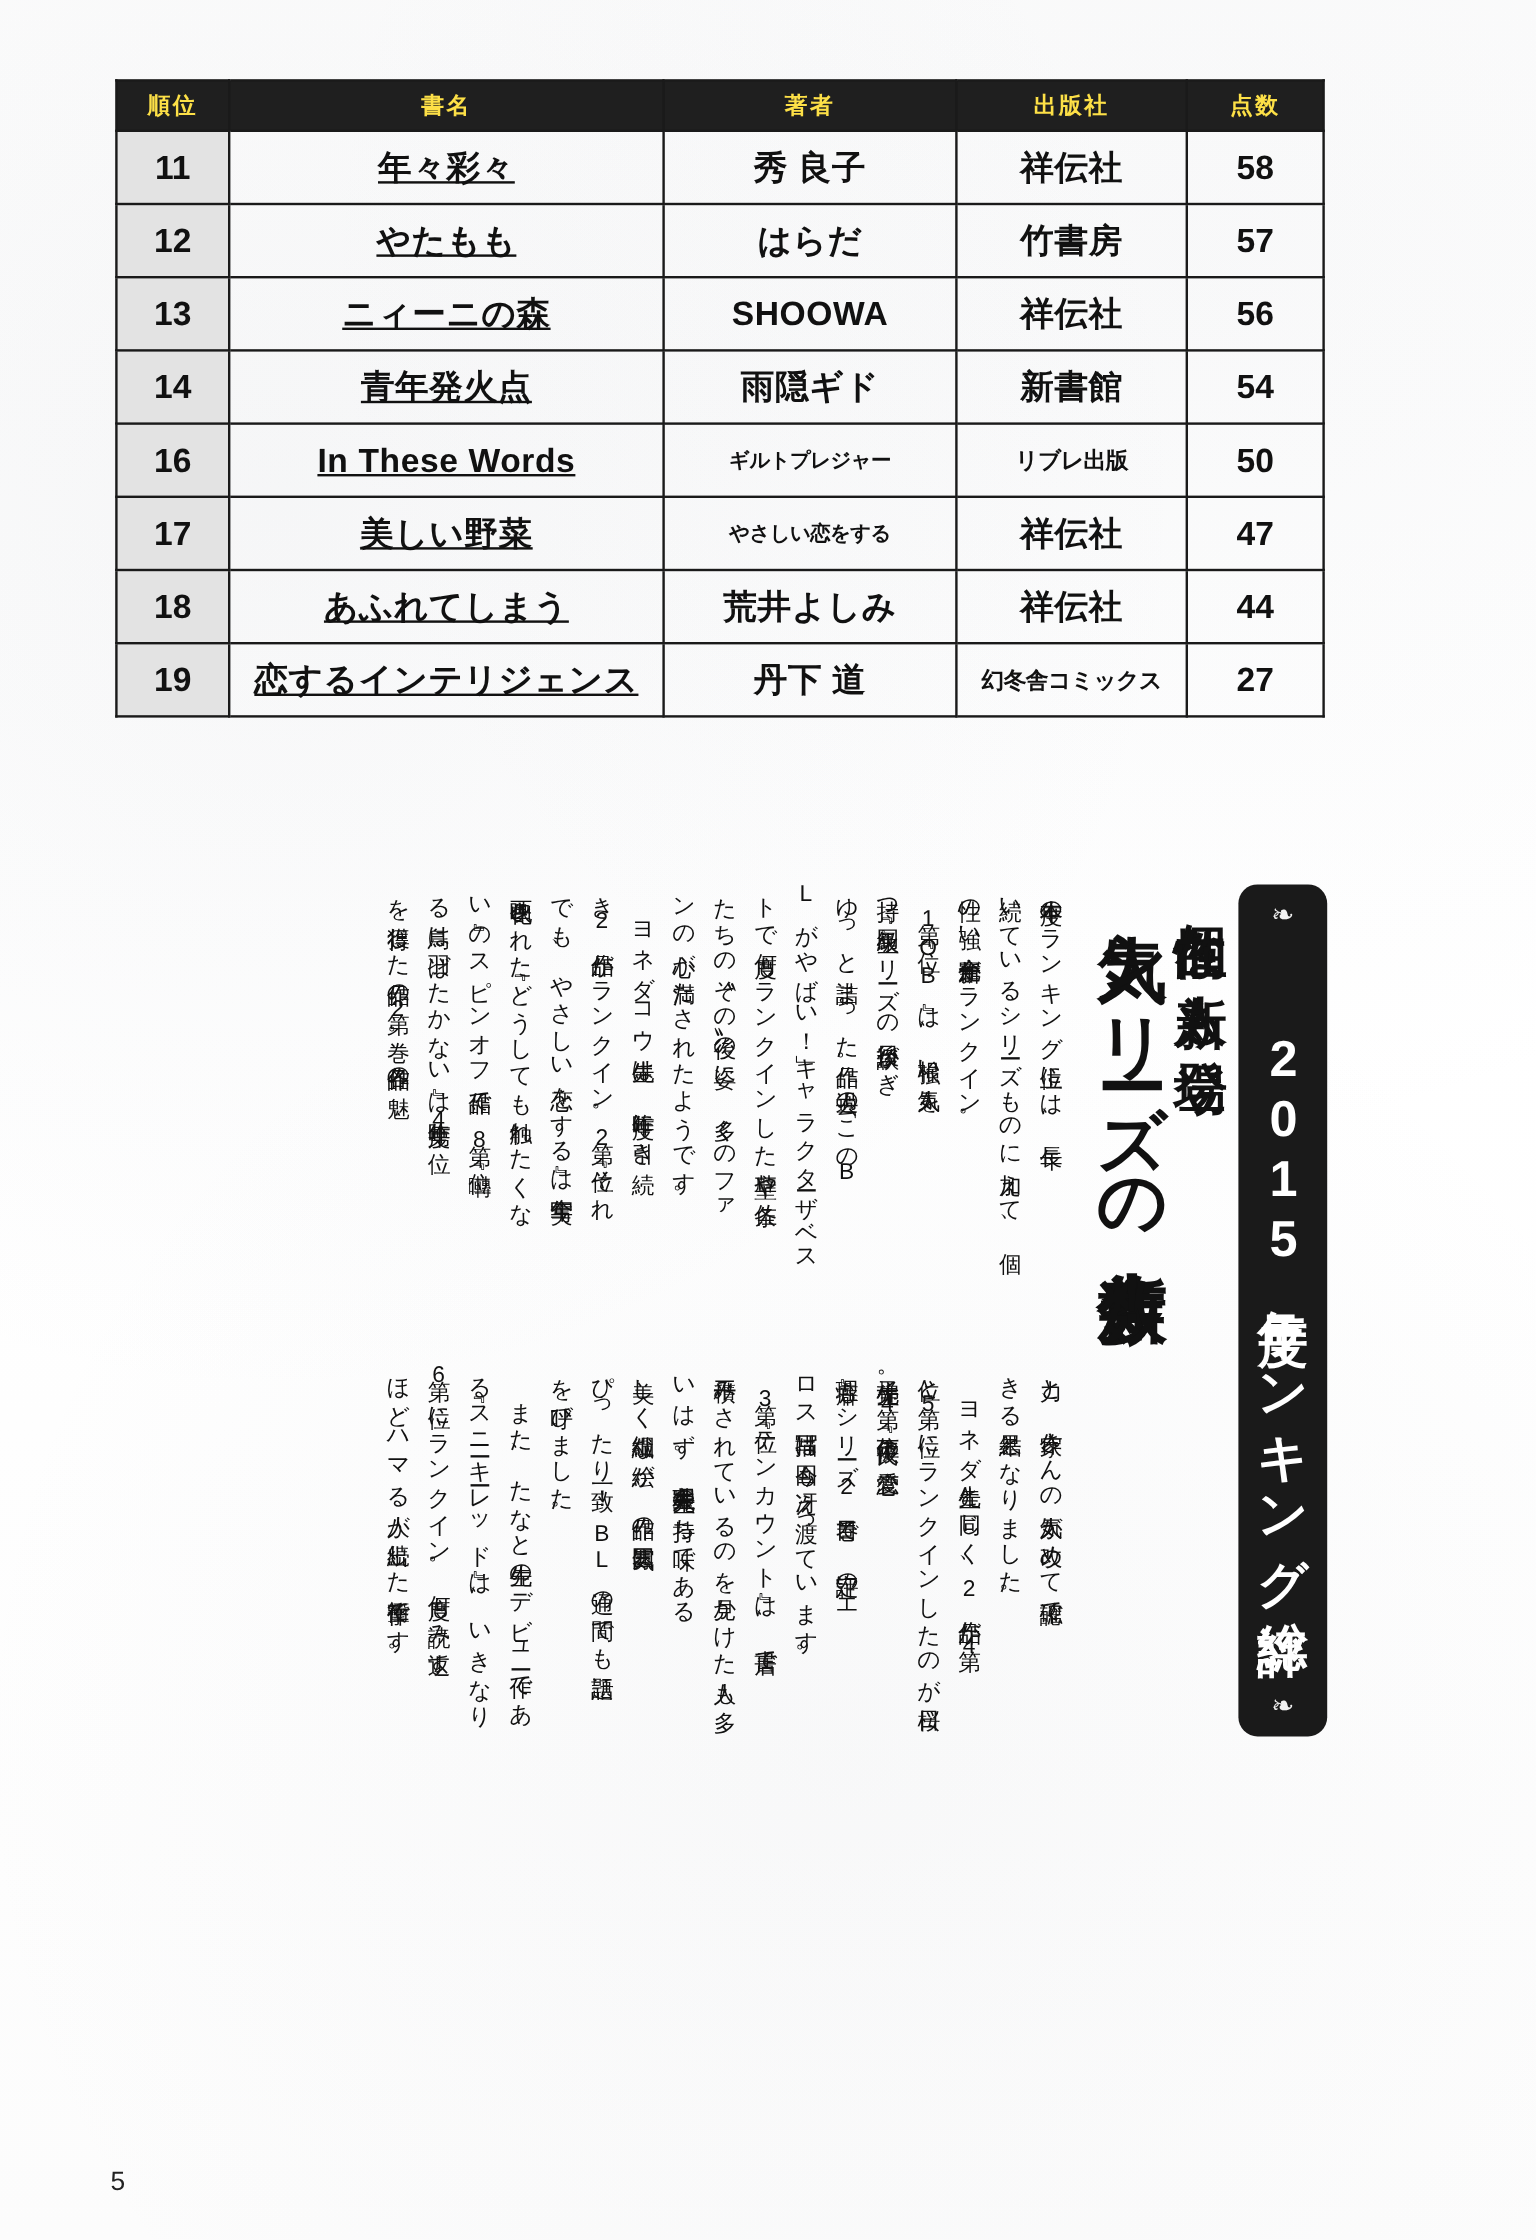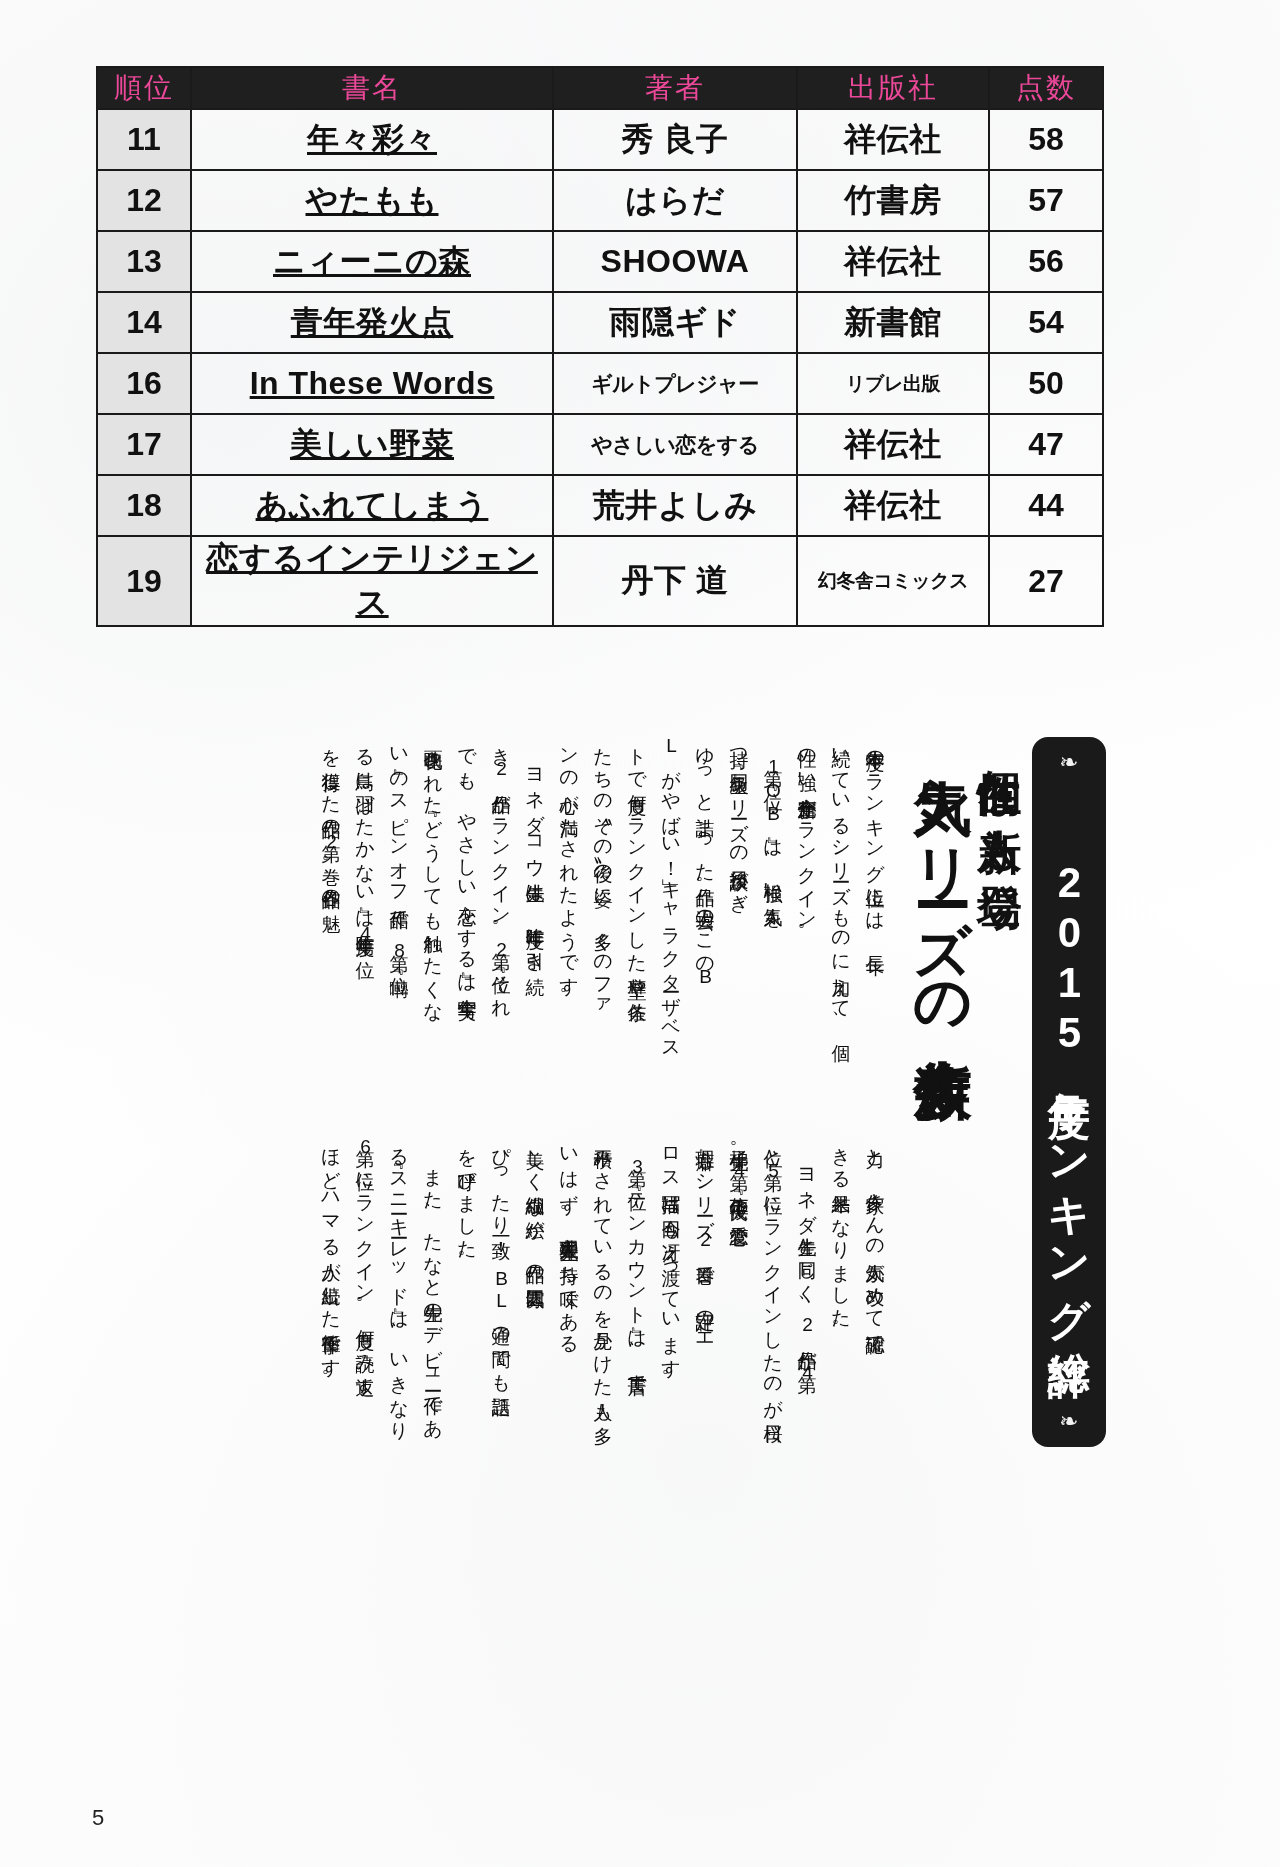--- a/index.html
+++ b/index.html
@@ -42,35 +42,35 @@
   }
   table.rank-table th,
   table.rank-table td {
     border: 2px solid #1a1a1a;
     padding: 0;
     text-align: center;
     vertical-align: middle;
   }
   table.rank-table thead th {
     background: #1f1f1f;
-    color: #ec4899;
+    color: #fde047;
     height: 40px;
-    font-size: 28px;
-    font-weight: normal;
+    font-size: 19px;
+    font-weight: bold;
     letter-spacing: 2px;
   }
   .col-rank   { width: 92px; }
   .col-title  { width: 360px; }
   .col-author { width: 242px; }
   .col-pub    { width: 190px; }
   .col-score  { width: 112px; }
 
   table.rank-table tbody td {
     height: 59px;
-    font-size: 32px;
+    font-size: 28px;
     font-weight: bold;
   }
   td.cell-rank {
     background: #e3e3e3;
     font-size: 33px;
     font-weight: bold;
     font-family: "Liberation Sans", sans-serif;
   }
   td.cell-title {
     text-align: left;
@@ -85,21 +85,21 @@
   }
   td.cell-pub {
     font-size: 23px;
     letter-spacing: 0.5px;
   }
   td.cell-score {
     font-size: 25px;
     font-weight: normal;
   }
   
-  td.cell-author.long { font-size: 21px; letter-spacing: -0.5px; }
+  td.cell-author.long { font-size: 17px; letter-spacing: -0.5px; }
   td.cell-pub.long    { font-size: 19px; letter-spacing: -0.5px; }
 
   
   .article {
     position: absolute;
     left: 90px;
     top: 735px;
     width: 1010px;
     height: 1020px;
   }

